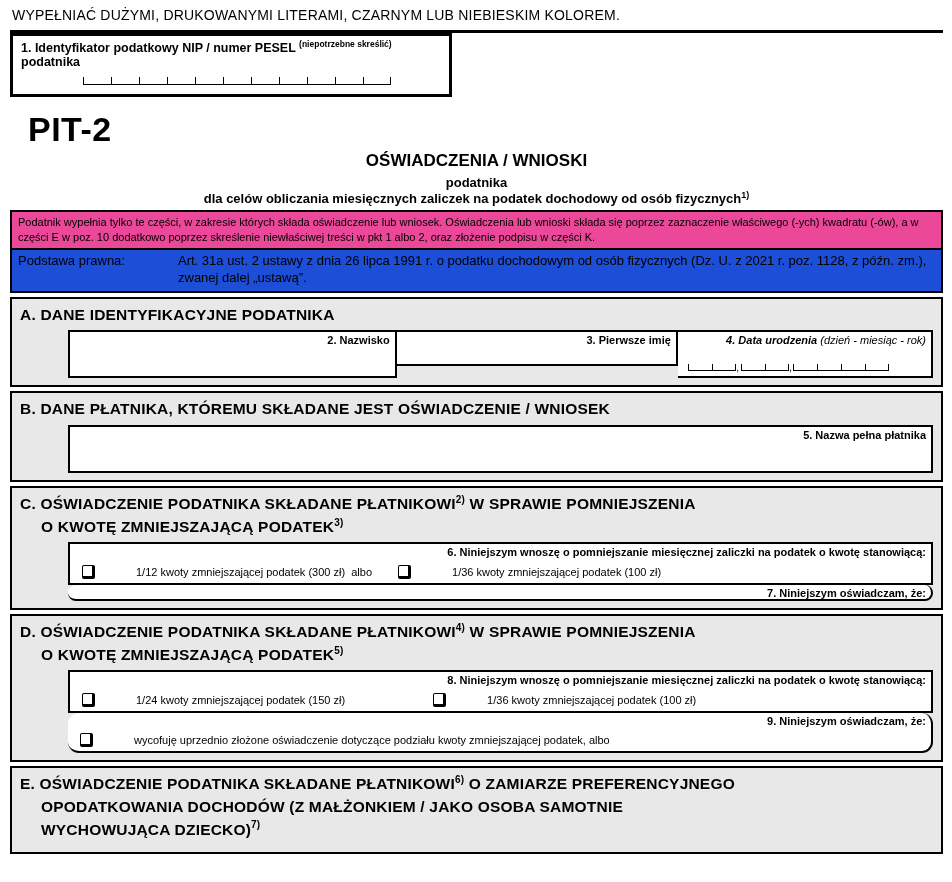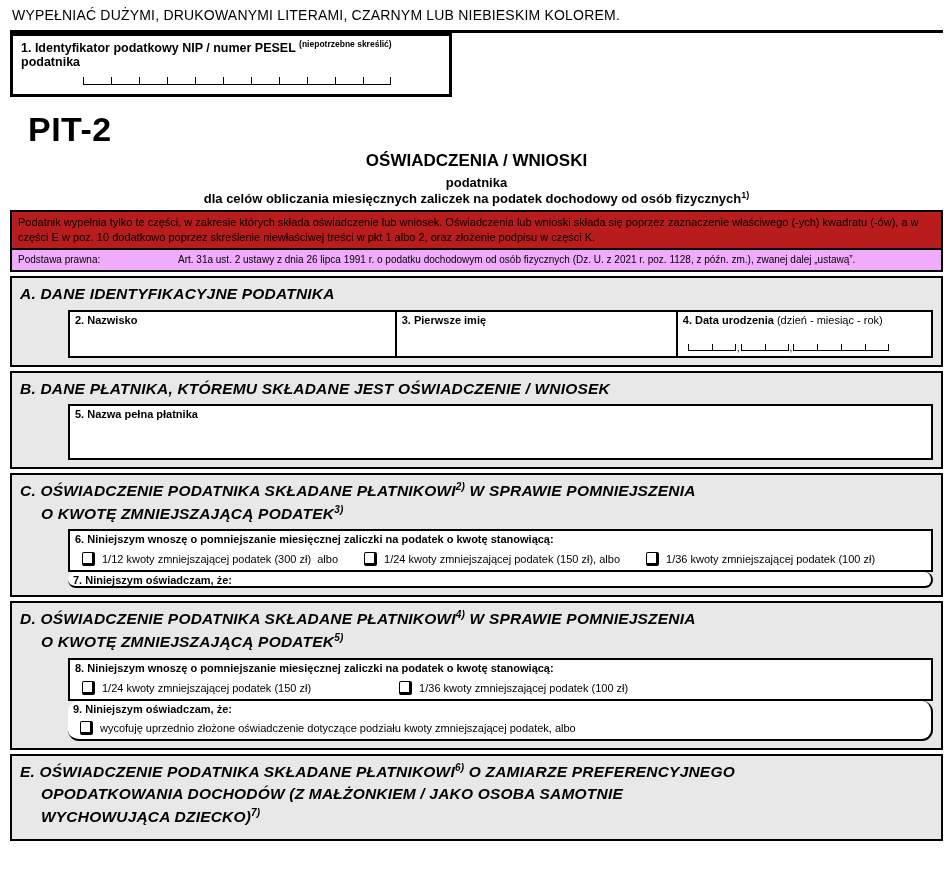--- a/index.html
+++ b/index.html
@@ -18,49 +18,49 @@
   .comb i:last-child { border-right:1.5px solid #000; }
 
   .form-code { font-size:34px; font-weight:bold; letter-spacing:.5px; margin:13px 0 0 18px; }
   .title-block { text-align:center; }
   .title-1 { font-size:17px; font-weight:bold; margin-top:2px; }
   .title-2 { font-size:13px; font-weight:bold; margin-top:4px; }
   .title-3 { font-size:13px; font-weight:bold; }
   .title-3 sup { font-size:9px; }
 
   .box { border:2px solid #000; margin-top:4px; }
-  .intro { font-size:11px; line-height:1.35; padding:3px 6px 3px 6px; background:#b91c1c; }
-  .legal { display:flex; background:#f0abfc; border-top:2px solid #000; font-size:10px; line-height:1.3; padding:3px 6px 4px 6px; }
+  .intro { font-size:11px; line-height:1.35; padding:3px 6px 3px 6px; background:#ec4899; }
+  .legal { display:flex; background:#1d4ed8; border-top:2px solid #000; font-size:13px; line-height:1.3; padding:3px 6px 4px 6px; }
   .legal-label { flex:0 0 160px; }
   .legal-text { flex:1; padding-right:4px; }
 
   .section { border:2px solid #000; background:#e8e8e8; margin-top:4px; padding-bottom:7px; }
-  .sec-header { font-size:15.5px; font-weight:bold; line-height:1.45; padding:5px 2px 4px 8px; letter-spacing:.2px;font-style:italic; }
+  .sec-header { font-size:15.5px; font-weight:bold; line-height:1.45; padding:5px 2px 4px 8px; letter-spacing:.2px; }
   .sec-header sup { font-size:10px; }
   .sec-indent { display:inline-block; margin-left:21px; }
-  .sec-fields { margin:0 8px 0 56px; }
+  .sec-fields { margin:0 8px 0 56px;text-align:right; }
 
   .field-row { display:flex; }
   .fbox { background:#fff; border:2px solid #000; }
   .fbox + .fbox { border-left:0; }
   .fbox-stack + .fbox-stack { border-top:0;border-radius:11px; }
   .flabel { font-size:11px; font-weight:bold; padding:2px 5px 0 5px; }
   .flabel .hint { font-weight:normal; }
   .cell-a2 { flex:0 0 38%; height:48px; }
-  .cell-a3 { flex:0 0 32.5%; height:48px; }
-  .cell-a4 { flex:0 0 29.5%; height:48px; position:relative; }
-  .f5 { height:56px; }
+  .cell-a3 { flex:0 0 32.5%; height:36px; }
+  .cell-a4 { flex:0 0 29.5%; height:48px; position:relative;font-style:italic; }
+  .f5 { height:48px; }
 
   .date-comb { display:flex; position:absolute; left:10px; bottom:5px; align-items:flex-end; }
   .date-comb i { display:block; width:24px; height:7px; border-left:1.2px solid #000; border-bottom:1.2px solid #000; }
   .date-comb i.grp-end { border-right:1.2px solid #000; }
   .date-sep { font-size:10px; line-height:6px; padding:0 1px; }
 
   .opt-row { display:flex; align-items:center; padding:7px 6px 4px 12px; }
-  .opt { display:flex; align-items:center; cursor:pointer; }
+  .opt { display:flex; align-items:center; cursor:pointer;gap:34px; }
   .cb { display:inline-block; width:13px; height:14px; background:#fff; border:1.5px solid #000; border-right-width:3.5px; border-bottom-width:3.5px; border-radius:2px; flex:0 0 auto; }
   .opt-label { font-size:11px; padding-left:7px; white-space:pre; }
   .gap-c { margin-left:26px; }
   .gap-d { margin-left:88px; }
   .opt-col { padding:6px 6px 4px 12px; }
   .opt-col .opt + .opt { margin-top:9px; }
 </style>
 </head>
 <body>
 
@@ -146,24 +146,20 @@
     <div class="sec-fields">
       <div class="fbox fbox-stack">
         <div class="flabel">6. Niniejszym wnoszę o pomniejszanie miesięcznej zaliczki na podatek o kwotę stanowiącą:</div>
         <div class="opt-row">
           <label class="opt">
               <span class="cb"></span>
               <span class="opt-label">1/12 kwoty zmniejszającej podatek (300 zł)  albo</span>
             </label>
           <label class="opt gap-c">
               <span class="cb"></span>
-              <span class="opt-label">1/24 kwoty zmniejszającej podatek (150 zł), albo</span>
-            </label>
-          <label class="opt gap-c">
-              <span class="cb"></span>
               <span class="opt-label">1/36 kwoty zmniejszającej podatek (100 zł)</span>
             </label>
         </div>
       </div>
       <div class="fbox fbox-stack">
         <div class="flabel">7. Niniejszym oświadczam, że:</div>
       </div>
     </div>
   </div>
 

